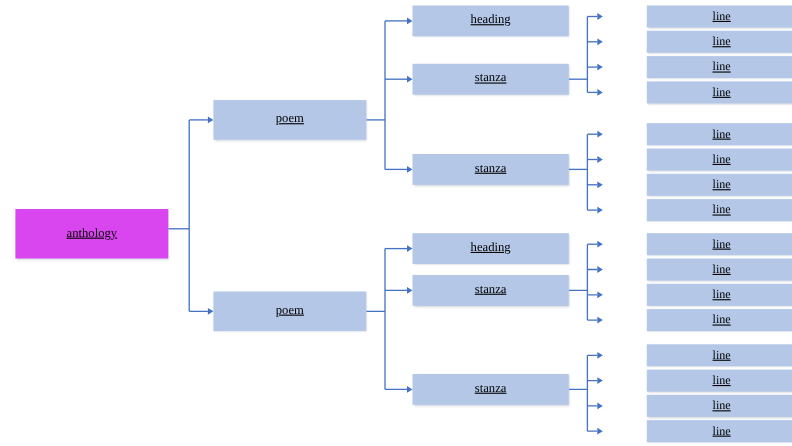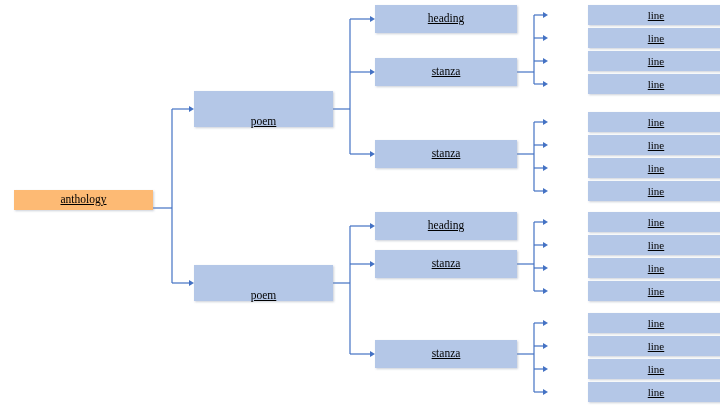--- a/index.html
+++ b/index.html
@@ -34,21 +34,21 @@
     display: flex;
     align-items: center;
     justify-content: center;
     text-align: center;
     line-height: 1;
     white-space: nowrap;
     box-shadow: 1px 1px 2px rgba(140,150,170,0.45);
     text-decoration: underline;
   }
   .node-level1 { font-size: 11.5px; }
-  .node-level2 { font-size: 11.5px; align-items: flex-end; }
+  .node-level2 { font-size: 11.5px; }
   .node-level3 { font-size: 11.5px; }
   .node-leaf   { font-size: 11px; margin-left: 40px; }
 </style>
 </head>
 <body>
 
 <div id="diagram-canvas" style="background: rgb(255, 255, 255);">
 
   <svg id="connector-layer" viewBox="0 0 720 405" width="720" height="405" aria-hidden="true">
       <path d="M153 208 H172" fill="none" stroke="#4472c4" stroke-width="1.2"></path>
@@ -109,21 +109,21 @@
       <polygon points="548,323 543,319.9 543,326.1" fill="#4472c4"></polygon>
       <path d="M534 346 H543" fill="none" stroke="#4472c4" stroke-width="1.2"></path>
       <polygon points="548,346 543,342.9 543,349.1" fill="#4472c4"></polygon>
       <path d="M534 369 H543" fill="none" stroke="#4472c4" stroke-width="1.2"></path>
       <polygon points="548,369 543,365.9 543,372.1" fill="#4472c4"></polygon>
       <path d="M534 392 H543" fill="none" stroke="#4472c4" stroke-width="1.2"></path>
       <polygon points="548,392 543,388.9 543,395.1" fill="#4472c4"></polygon>
     </svg>
 
   <div id="node-layer">
-      <div class="node node-level1" style="left: 14px; top: 190px; width: 139px; height: 20px; background: #fdba74; color: rgb(0, 0, 0);">
+      <div class="node node-level1" style="left: 14px; top: 190px; width: 139px; height: 45px; background: #d946ef; color: rgb(0, 0, 0);">
         <span>anthology</span>
       </div>
       <div class="node node-level2" style="left: 194px; top: 91px; width: 139px; height: 36px; background: rgb(180, 199, 231); color: rgb(0, 0, 0);">
         <span>poem</span>
       </div>
       <div class="node node-level2" style="left: 194px; top: 265px; width: 139px; height: 36px; background: rgb(180, 199, 231); color: rgb(0, 0, 0);">
         <span>poem</span>
       </div>
       <div class="node node-level3" style="left: 375px; top: 5px; width: 142px; height: 28px; background: rgb(180, 199, 231); color: rgb(0, 0, 0);">
         <span>heading</span>

